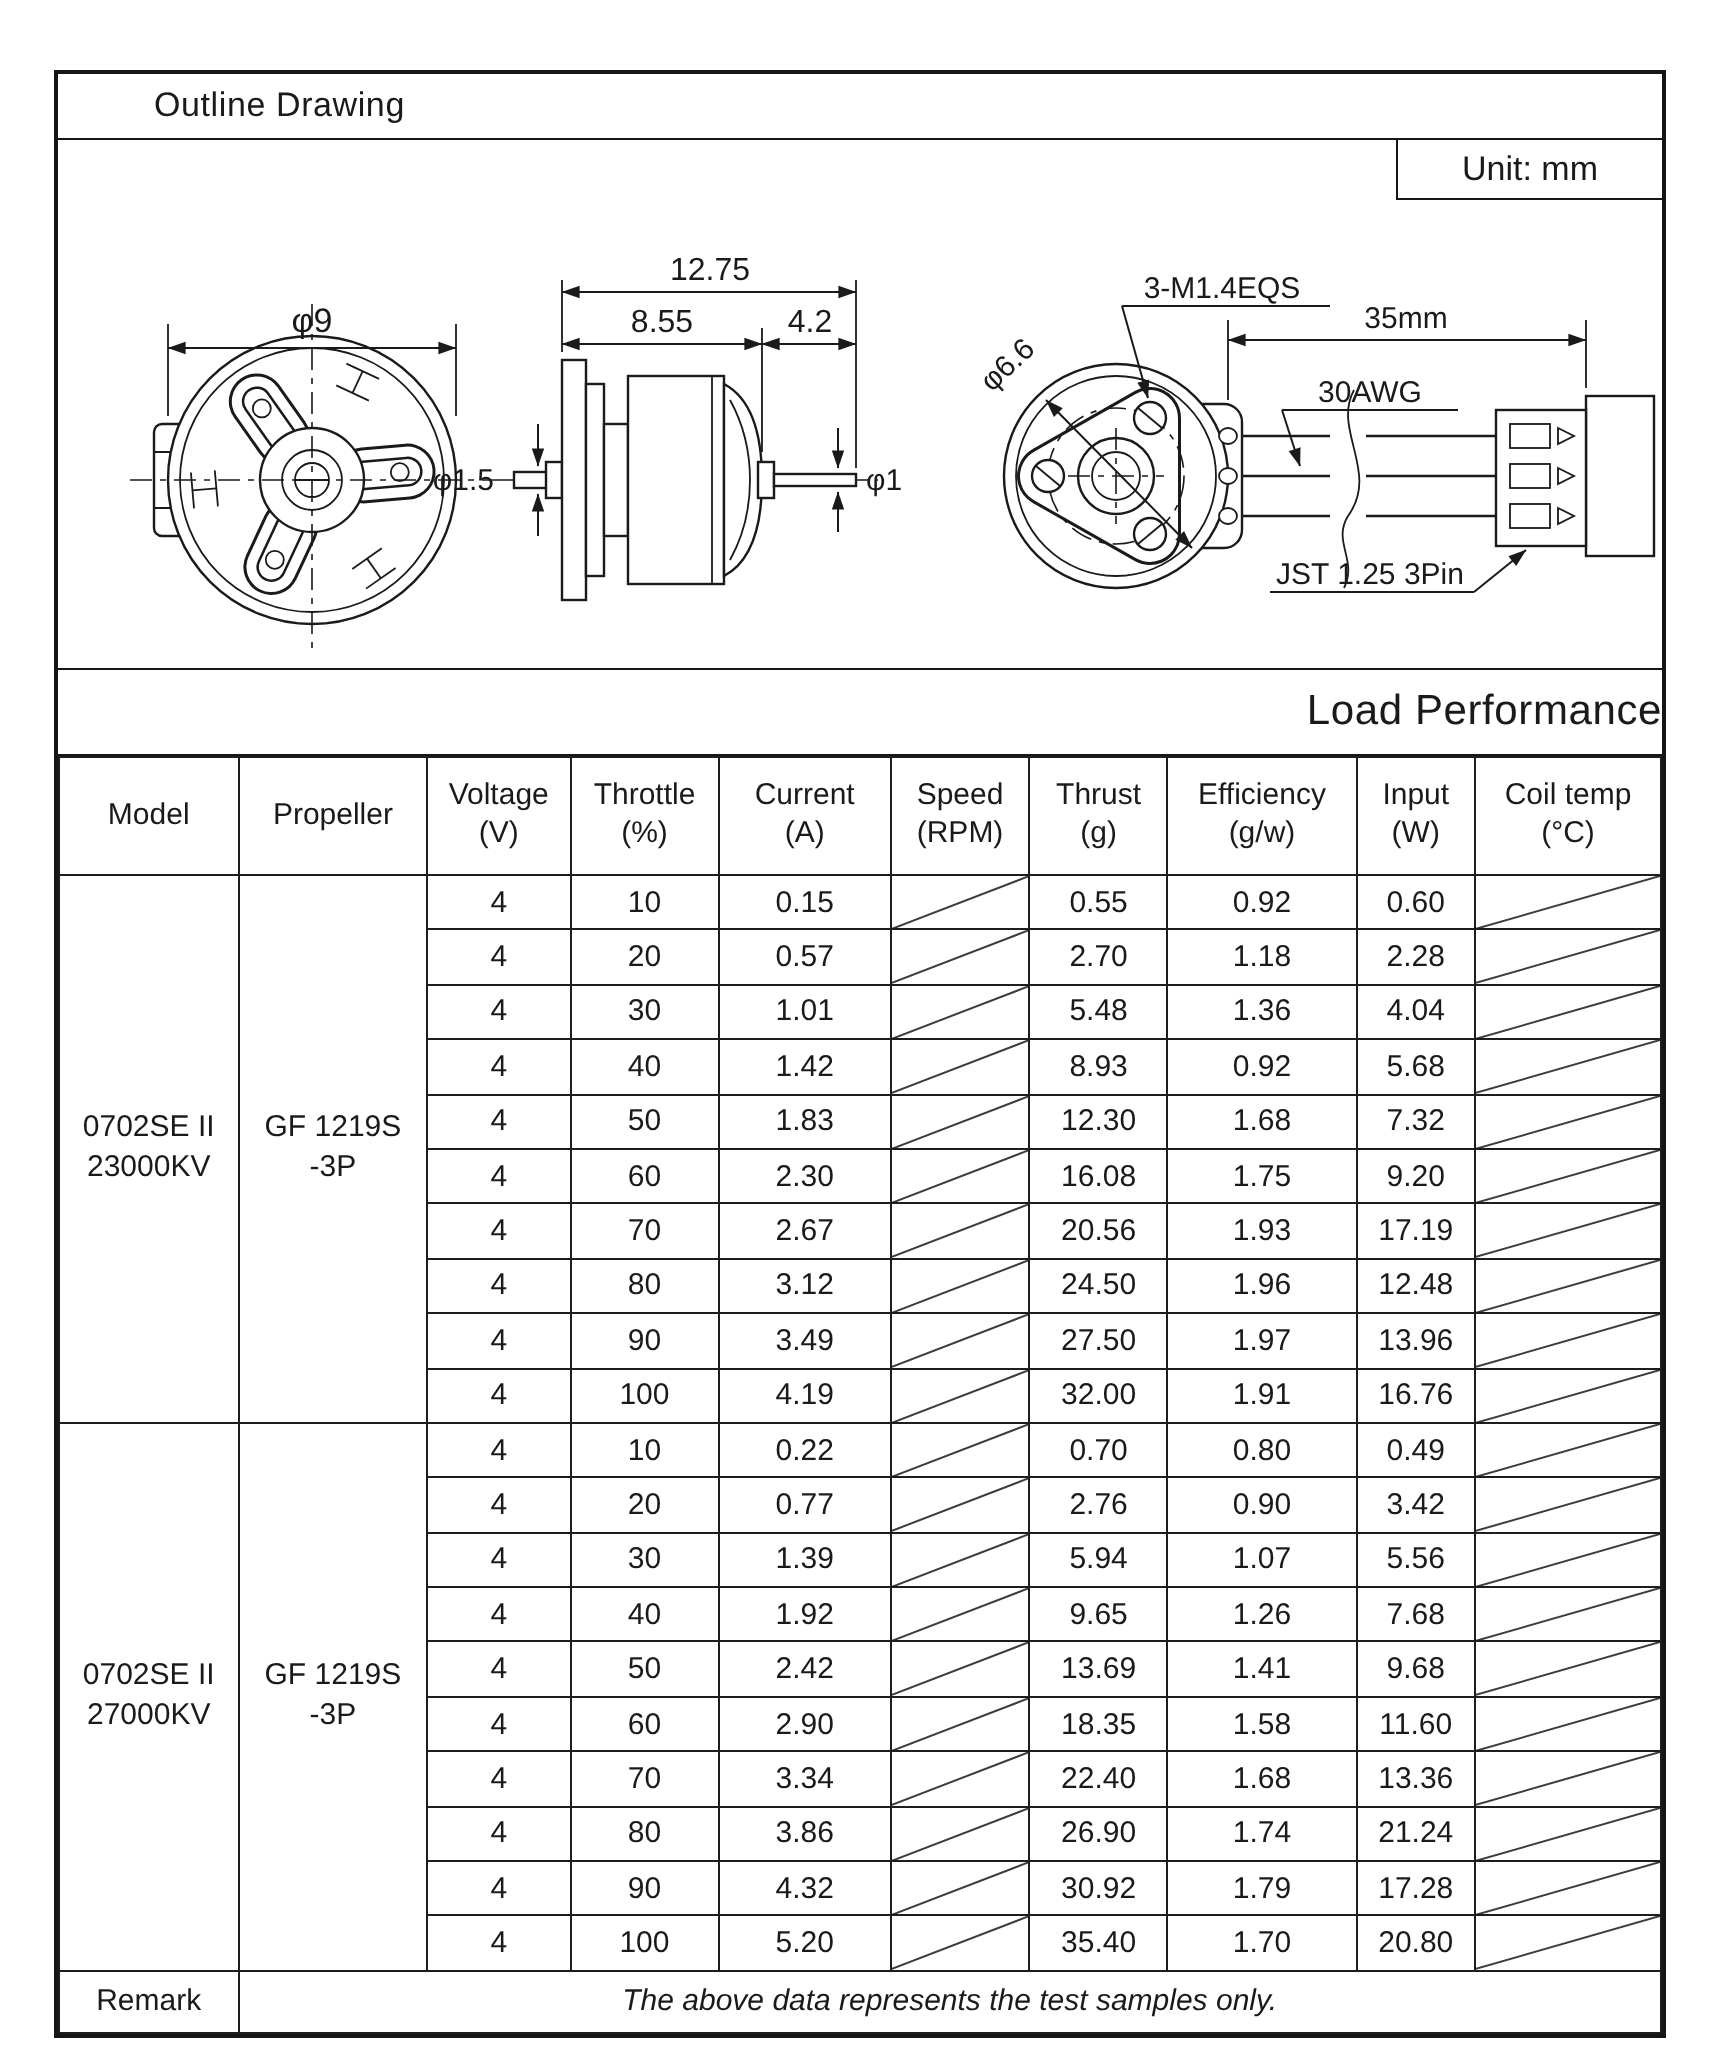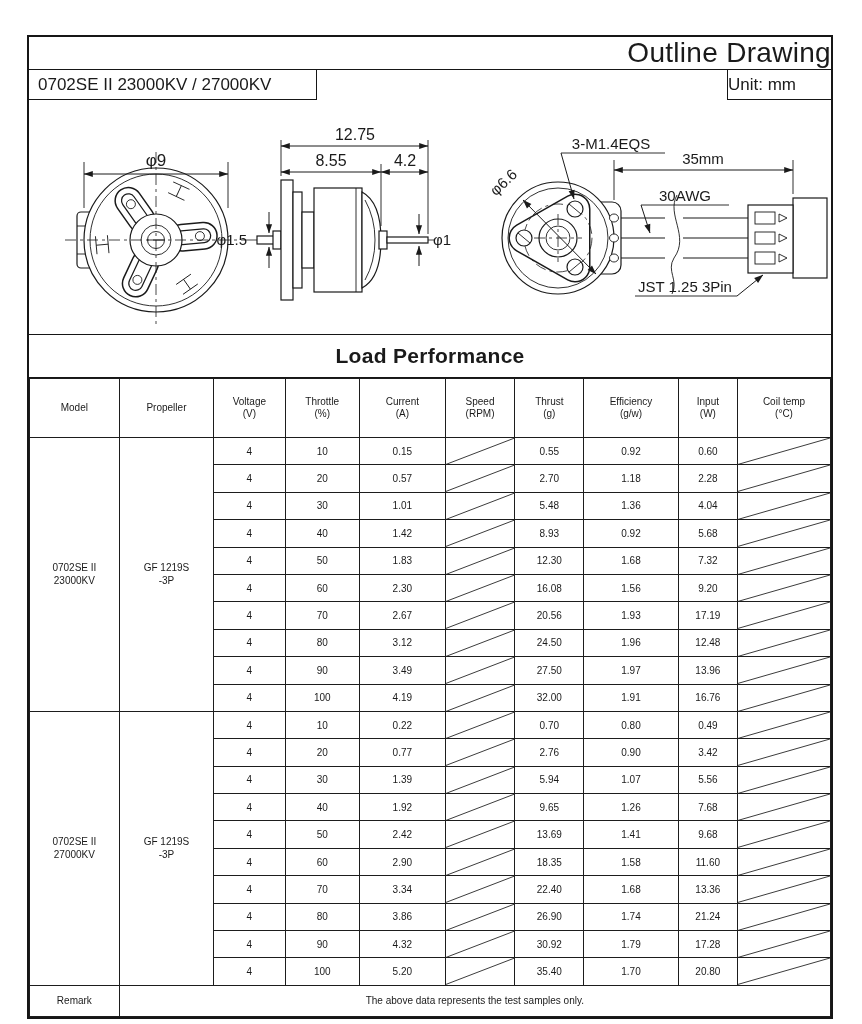--- a/index.html
+++ b/index.html
@@ -6,76 +6,76 @@
   body{
     width:862px;height:1024px;background:#ffffff;position:relative;
     font-family:"Liberation Sans",sans-serif;color:#1a1a1a;
     -webkit-font-smoothing:antialiased;
   }
   .doc{
     position:absolute;left:27px;top:35px;width:802px;
     border:2.5px solid #161616;background:#fff;
   }
   .title-bar{
-    height:32px;line-height:32px;text-align:right;
-    font-size:28px;font-weight:500;letter-spacing:.3px;
+    height:32px;line-height:32px;text-align:left;
+    font-size:17px;font-weight:500;letter-spacing:.3px;
     border-bottom:1.6px solid #161616;
+    padding-left:48px;
   }
   .sub-row{position:relative;height:30px;}
   .model-box{
     position:absolute;left:0;top:0;width:288px;height:30px;line-height:30px;
     border-right:1.6px solid #161616;border-bottom:1.6px solid #161616;
     padding-left:9px;font-size:17px;box-sizing:border-box;
   }
   .unit-box{
-    position:absolute;right:0;top:0;width:104px;height:30px;line-height:30px;
+    position:absolute;right:0;top:0;width:133px;height:30px;line-height:30px;
     border-left:1.6px solid #161616;border-bottom:1.6px solid #161616;
-    font-size:17px;box-sizing:border-box;
+    text-align:center;font-size:17px;box-sizing:border-box;
   }
   .drawing-area{height:234px;border-bottom:1.6px solid #161616;position:relative;}
   .drawing-area svg{display:block;width:100%;height:100%;}
   .load-bar{
-    height:42px;line-height:42px;text-align:center;
-    font-size:21px;font-weight:700;letter-spacing:.3px;
+    height:42px;line-height:42px;text-align:right;
+    font-size:21px;font-weight:400;letter-spacing:.3px;
     border-bottom:1.6px solid #161616;
   }
   table.perf{
     width:100%;border-collapse:collapse;table-layout:fixed;
-    font-size:10px;
+    font-size:15px;
   }
   table.perf th,table.perf td{
     border:1.4px solid #1d1d1d;text-align:center;vertical-align:middle;
     padding:0;font-weight:400;overflow:hidden;
   }
   table.perf thead th{height:58px;line-height:1.25;}
   table.perf tbody td{height:26.4px;}
   td.group-cell{white-space:pre-line;line-height:1.35;margin-left:28px;}
   td.hatch{position:relative;}
   td.hatch svg.diag{position:absolute;left:0;top:0;width:100%;height:100%;display:block;}
   td.hatch svg.diag line{stroke:#3c3c3c;stroke-width:1;}
   tfoot td{height:30px;}
   td.remark-label{}
-  td.remark-text{text-align:left;padding-left:12px;}
+  td.remark-text{text-align:left;padding-left:12px;font-style:italic;}
   
   .ln{stroke:#1a1a1a;stroke-width:1.2;fill:none;}
   .thin{stroke:#1a1a1a;stroke-width:0.9;fill:none;}
   .wfill{fill:#ffffff;}
   .dash{stroke:#1a1a1a;stroke-width:0.8;fill:none;stroke-dasharray:11 4 3 4;}
   .dim{stroke:#1a1a1a;stroke-width:1;fill:none;}
   .svgtxt{font-family:"Liberation Sans",sans-serif;fill:#1a1a1a;}
 </style>
 </head>
 <body>
 
 <div class="doc">
 
   <div class="title-bar">Outline Drawing</div>
 
   <div class="sub-row">
-    <div class="model-box">0702SE II 23000KV / 27000KV</div>
     <div class="unit-box">Unit: mm</div>
   </div>
 
   <div class="drawing-area">
     <svg viewBox="0 0 802 234">
       <defs>
         <marker id="arr" viewBox="0 0 10 8" refX="9.3" refY="4" markerWidth="10" markerHeight="8" orient="auto-start-reverse">
           <path d="M0.5,0.9 L9.5,4 L0.5,7.1 Z" fill="#1a1a1a"></path>
         </marker>
       </defs>
@@ -401,21 +401,21 @@
         <tr>
           <td>4</td>
           <td>60</td>
           <td>2.30</td>
           <td class="hatch">
             <svg class="diag">
               <line x1="0" y1="100%" x2="100%" y2="0"></line>
             </svg>
           </td>
           <td>16.08</td>
-          <td>1.56</td>
+          <td>1.75</td>
           <td>9.20</td>
           <td class="hatch">
             <svg class="diag">
               <line x1="0" y1="100%" x2="100%" y2="0"></line>
             </svg>
           </td>
         </tr>
         <tr>
           <td>4</td>
           <td>70</td>

